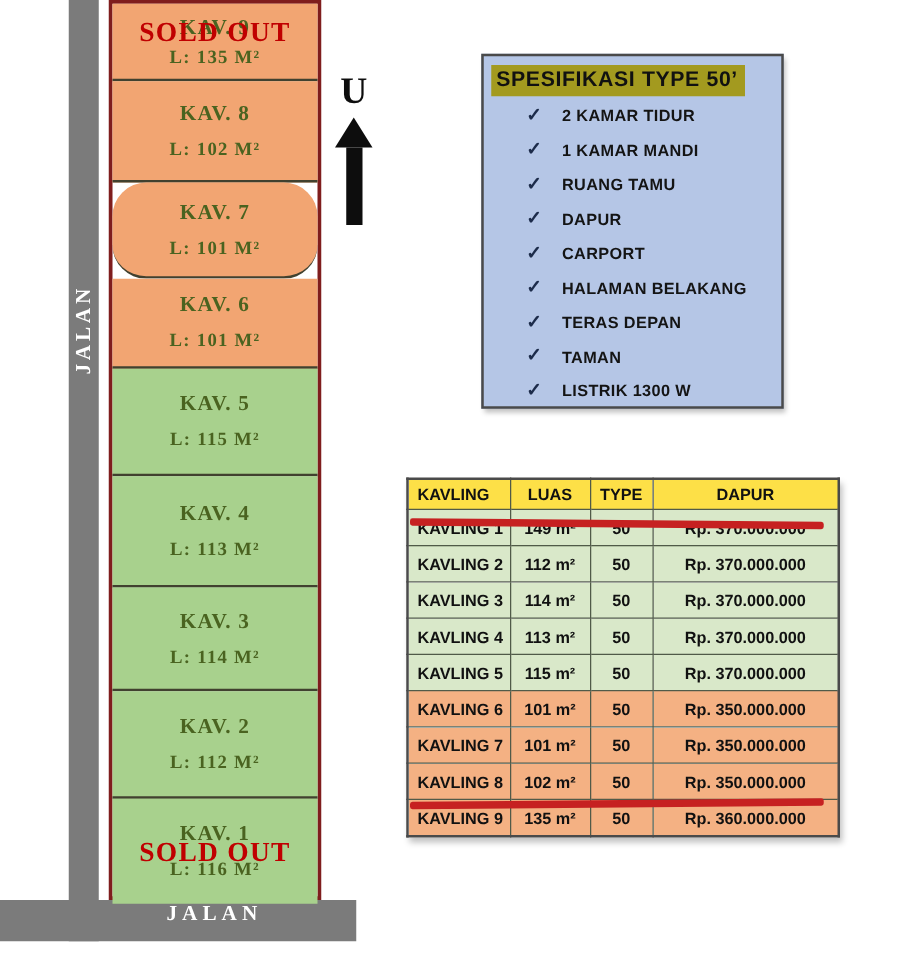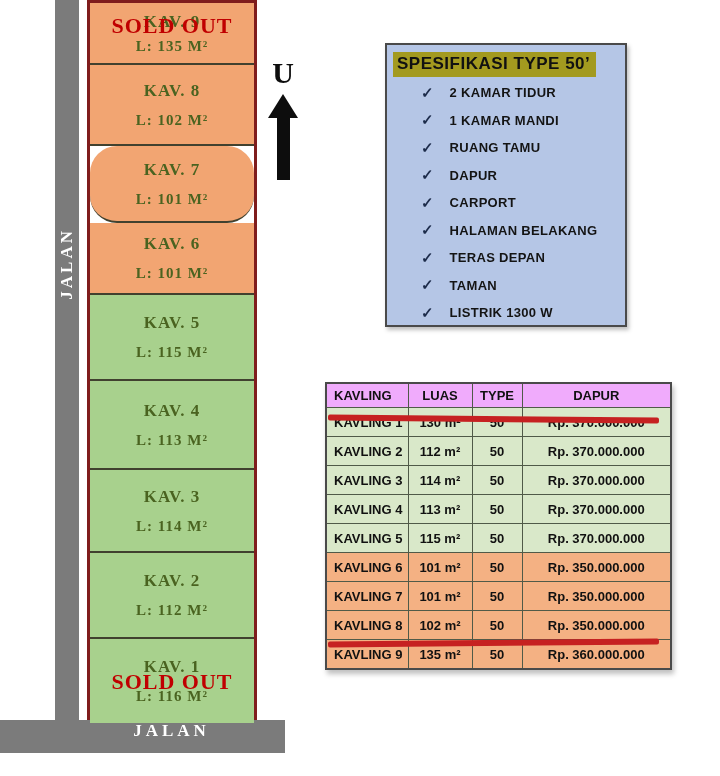--- a/index.html
+++ b/index.html
@@ -60,21 +60,21 @@
   .check{font-size:15px;font-weight:bold;color:#1c2b4a;line-height:14px;}
   .spec-label{font-weight:bold;font-size:13px;color:#141414;letter-spacing:0.3px;}
 
   
   #table-wrap{position:absolute;left:325px;top:382px;width:345px;}
   .price-table{border-collapse:collapse;width:345px;table-layout:fixed;
                border:2px solid #4a4a4a;box-shadow:2px 4px 5px rgba(0,0,0,0.25);
                background:#ffffff;}
   .price-table th,.price-table td{border:1px solid #505a48;font-weight:bold;
                font-size:13px;color:#111111;overflow:hidden;white-space:nowrap;}
-  .price-table thead th{background:#f0abfc;height:21px;text-align:center;}
+  .price-table thead th{background:#fde047;height:21px;text-align:center;}
   .price-table thead th.h-kavling{text-align:left;padding-left:7px;}
   .price-table td{height:26px;text-align:center;}
   td.c-kavling{text-align:left;padding-left:7px;}
   tr.tone-green td{background:#d9e8c9;}
   tr.tone-orange td{background:#f4b183;}
   .strike{position:absolute;left:3px;width:331px;height:6px;background:#c62121;
           border-radius:2px;z-index:5;}
   .watermark{position:absolute;left:-3px;top:-9px;color:rgba(255,255,255,0.55);
              font-weight:bold;font-size:10px;letter-spacing:1px;z-index:6;}
 </style>
@@ -199,21 +199,21 @@
         <tr>
           <th class="h-kavling">KAVLING</th>
           <th>LUAS</th>
           <th>TYPE</th>
           <th>DAPUR</th>
         </tr>
       </thead>
       <tbody id="table-body">
           <tr class="price-row tone-green">
       <td class="c-kavling">KAVLING 1</td>
-      <td class="c-luas">130 m²</td>
+      <td class="c-luas">149 m²</td>
       <td class="c-type">50</td>
       <td class="c-harga">Rp. 370.000.000</td>
     </tr>
           <tr class="price-row tone-green">
       <td class="c-kavling">KAVLING 2</td>
       <td class="c-luas">112 m²</td>
       <td class="c-type">50</td>
       <td class="c-harga">Rp. 370.000.000</td>
     </tr>
           <tr class="price-row tone-green">

